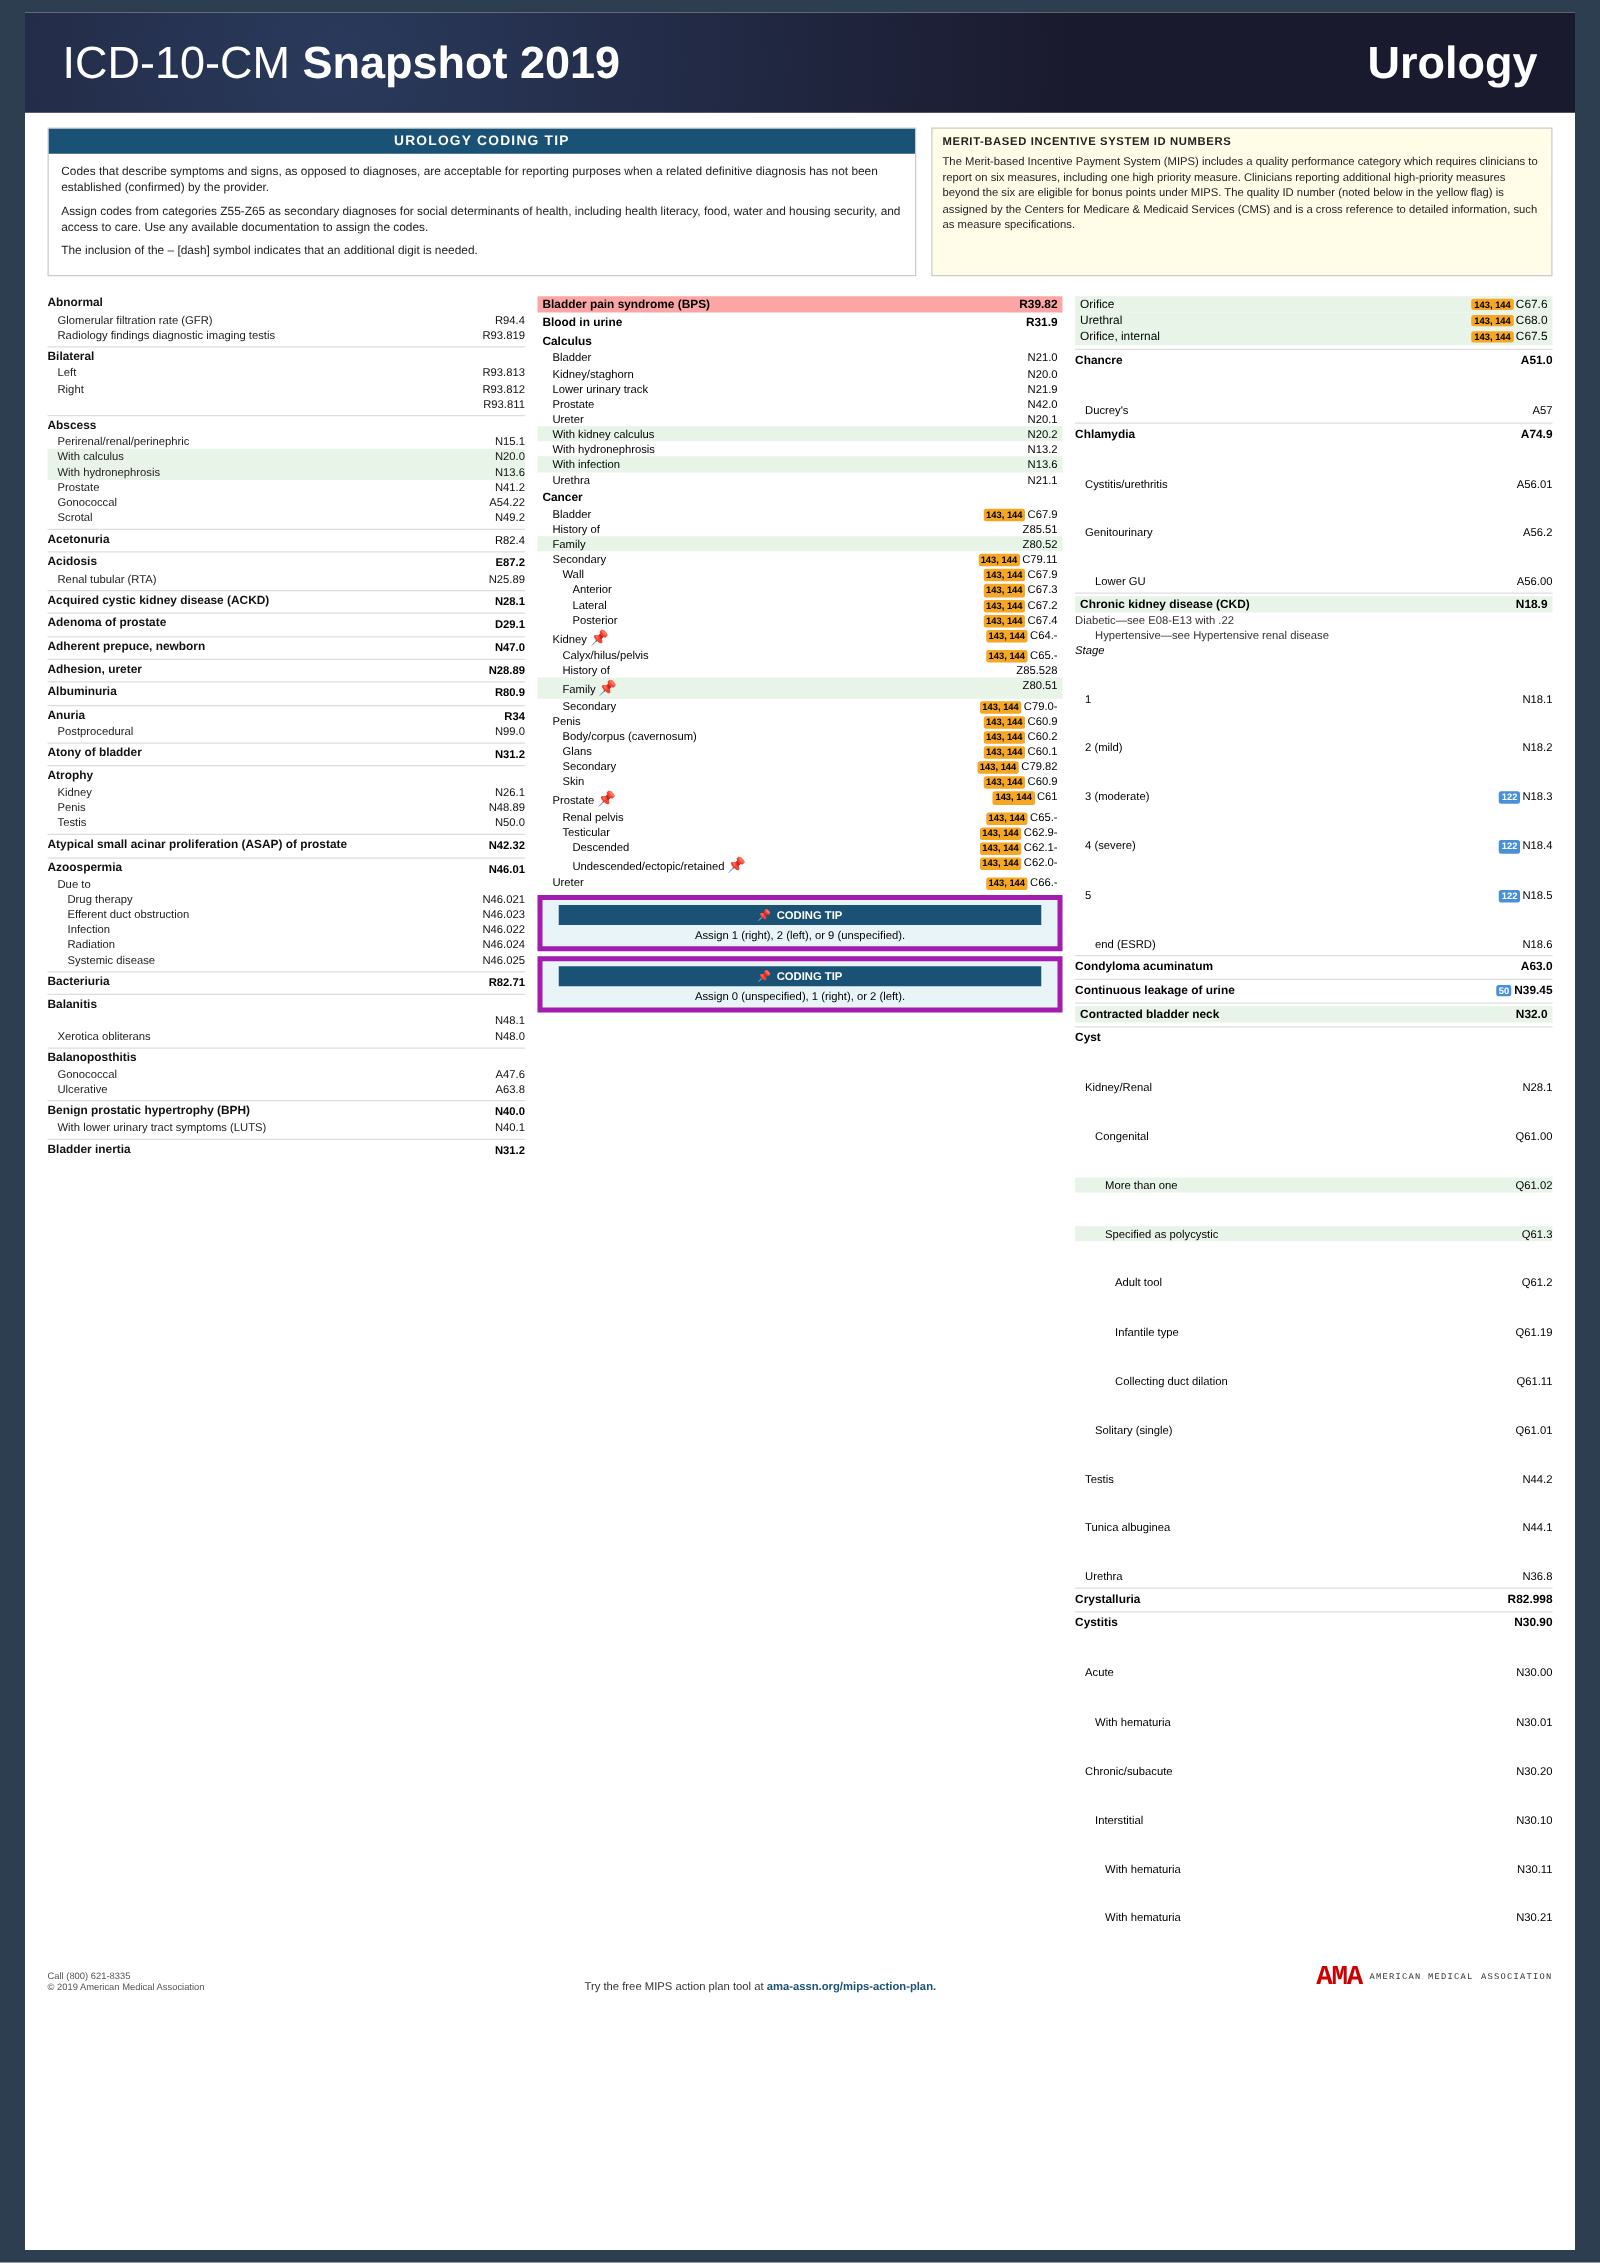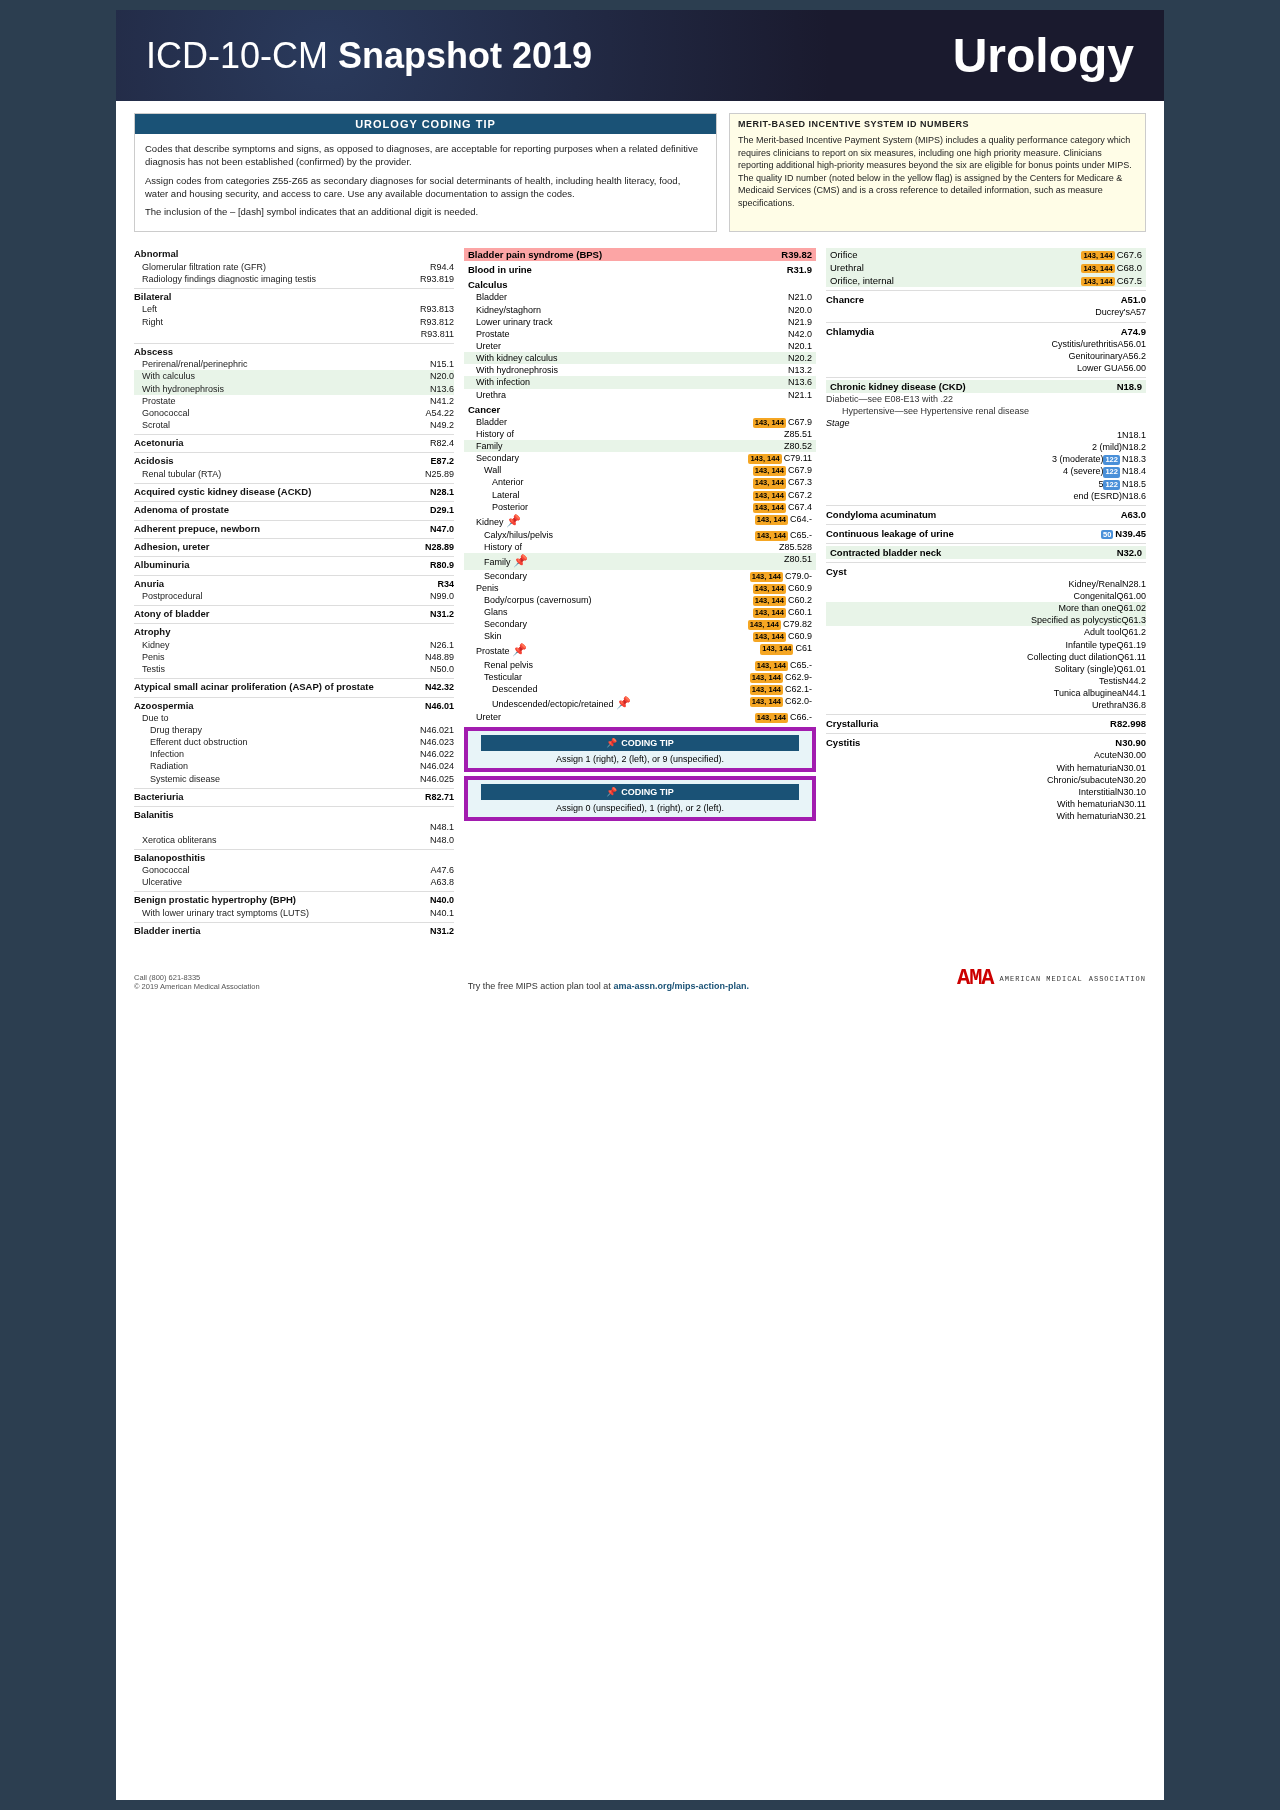--- a/index.html
+++ b/index.html
@@ -6,21 +6,21 @@
     body {
       font-family: Arial, sans-serif;
       background: #2c3e50;
       display: flex;
       justify-content: center;
       align-items: flex-start;
       min-height: 100vh;
       padding: 10px;
     }
     .page {
-      width: 1048px;
+      width: 1240px;
       min-height: 1790px;
       background: #fff;
       position: relative;
       overflow: hidden;
     }
     
     .header {
       background: #1a1a2e;
       background-image: radial-gradient(circle at 20% 50%, #2a3a5c 0%, #1a1a2e 60%);
       padding: 18px 30px;
@@ -32,21 +32,21 @@
     .header-title {
       color: #fff;
       font-size: 36px;
       font-weight: 300;
     }
     .header-title strong {
       font-weight: 900;
     }
     .header-specialty {
       color: #fff;
-      font-size: 48px;
+      font-size: 36px;
       font-weight: 700;
     }
     
     .main-content {
       padding: 12px 18px;
       display: flex;
       flex-direction: column;
       gap: 8px;
     }
     
@@ -235,23 +235,24 @@
       padding: 1px 0;
       display: flex;
       justify-content: space-between;
     }
     .right-main.highlighted {
       background: #e8f4e8;
       padding: 1px 4px;
     }
     .right-sub {
       display: flex;
-      justify-content: flex-end;
+      justify-content: space-between;
       padding-left: 8px;
       line-height: 1.35;
+      margin-top: 27px;
     }
     .right-sub.indent2 {
       padding-left: 16px;
     }
     
     .footer {
       display: flex;
       justify-content: space-between;
       align-items: flex-end;
       padding: 8px 18px 8px;

